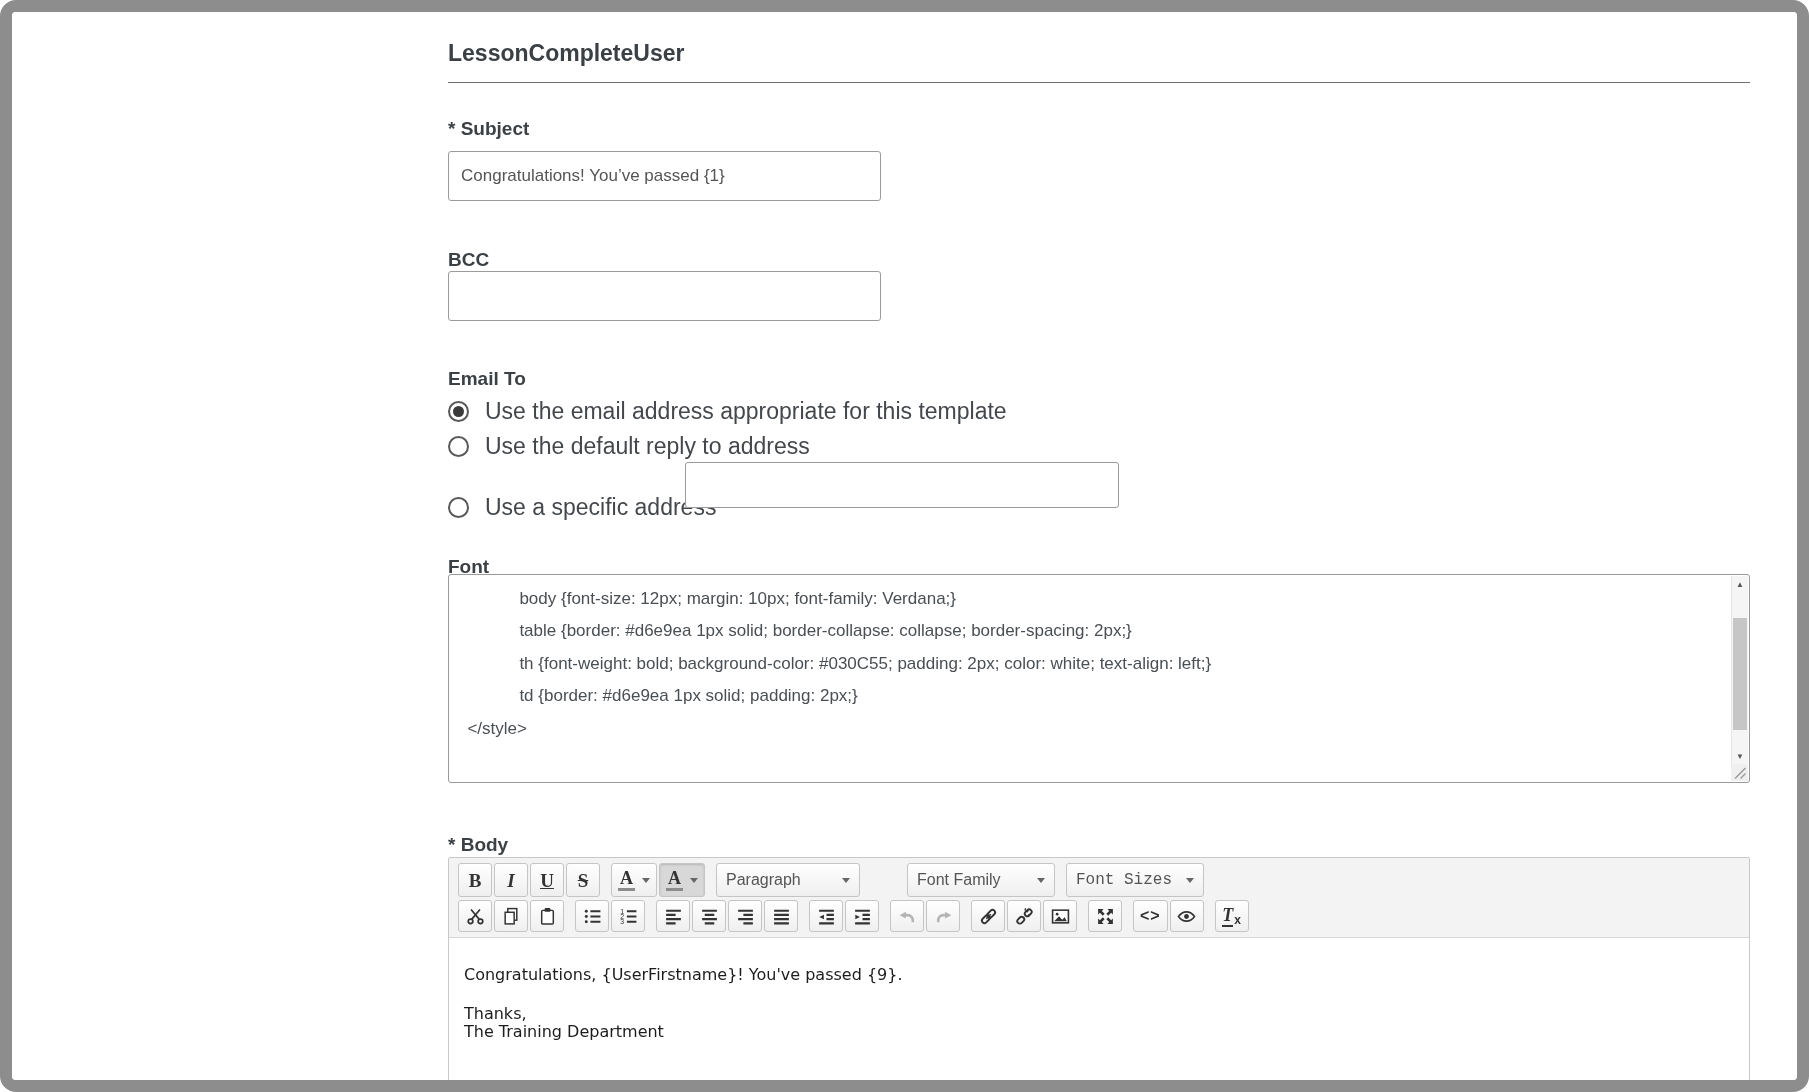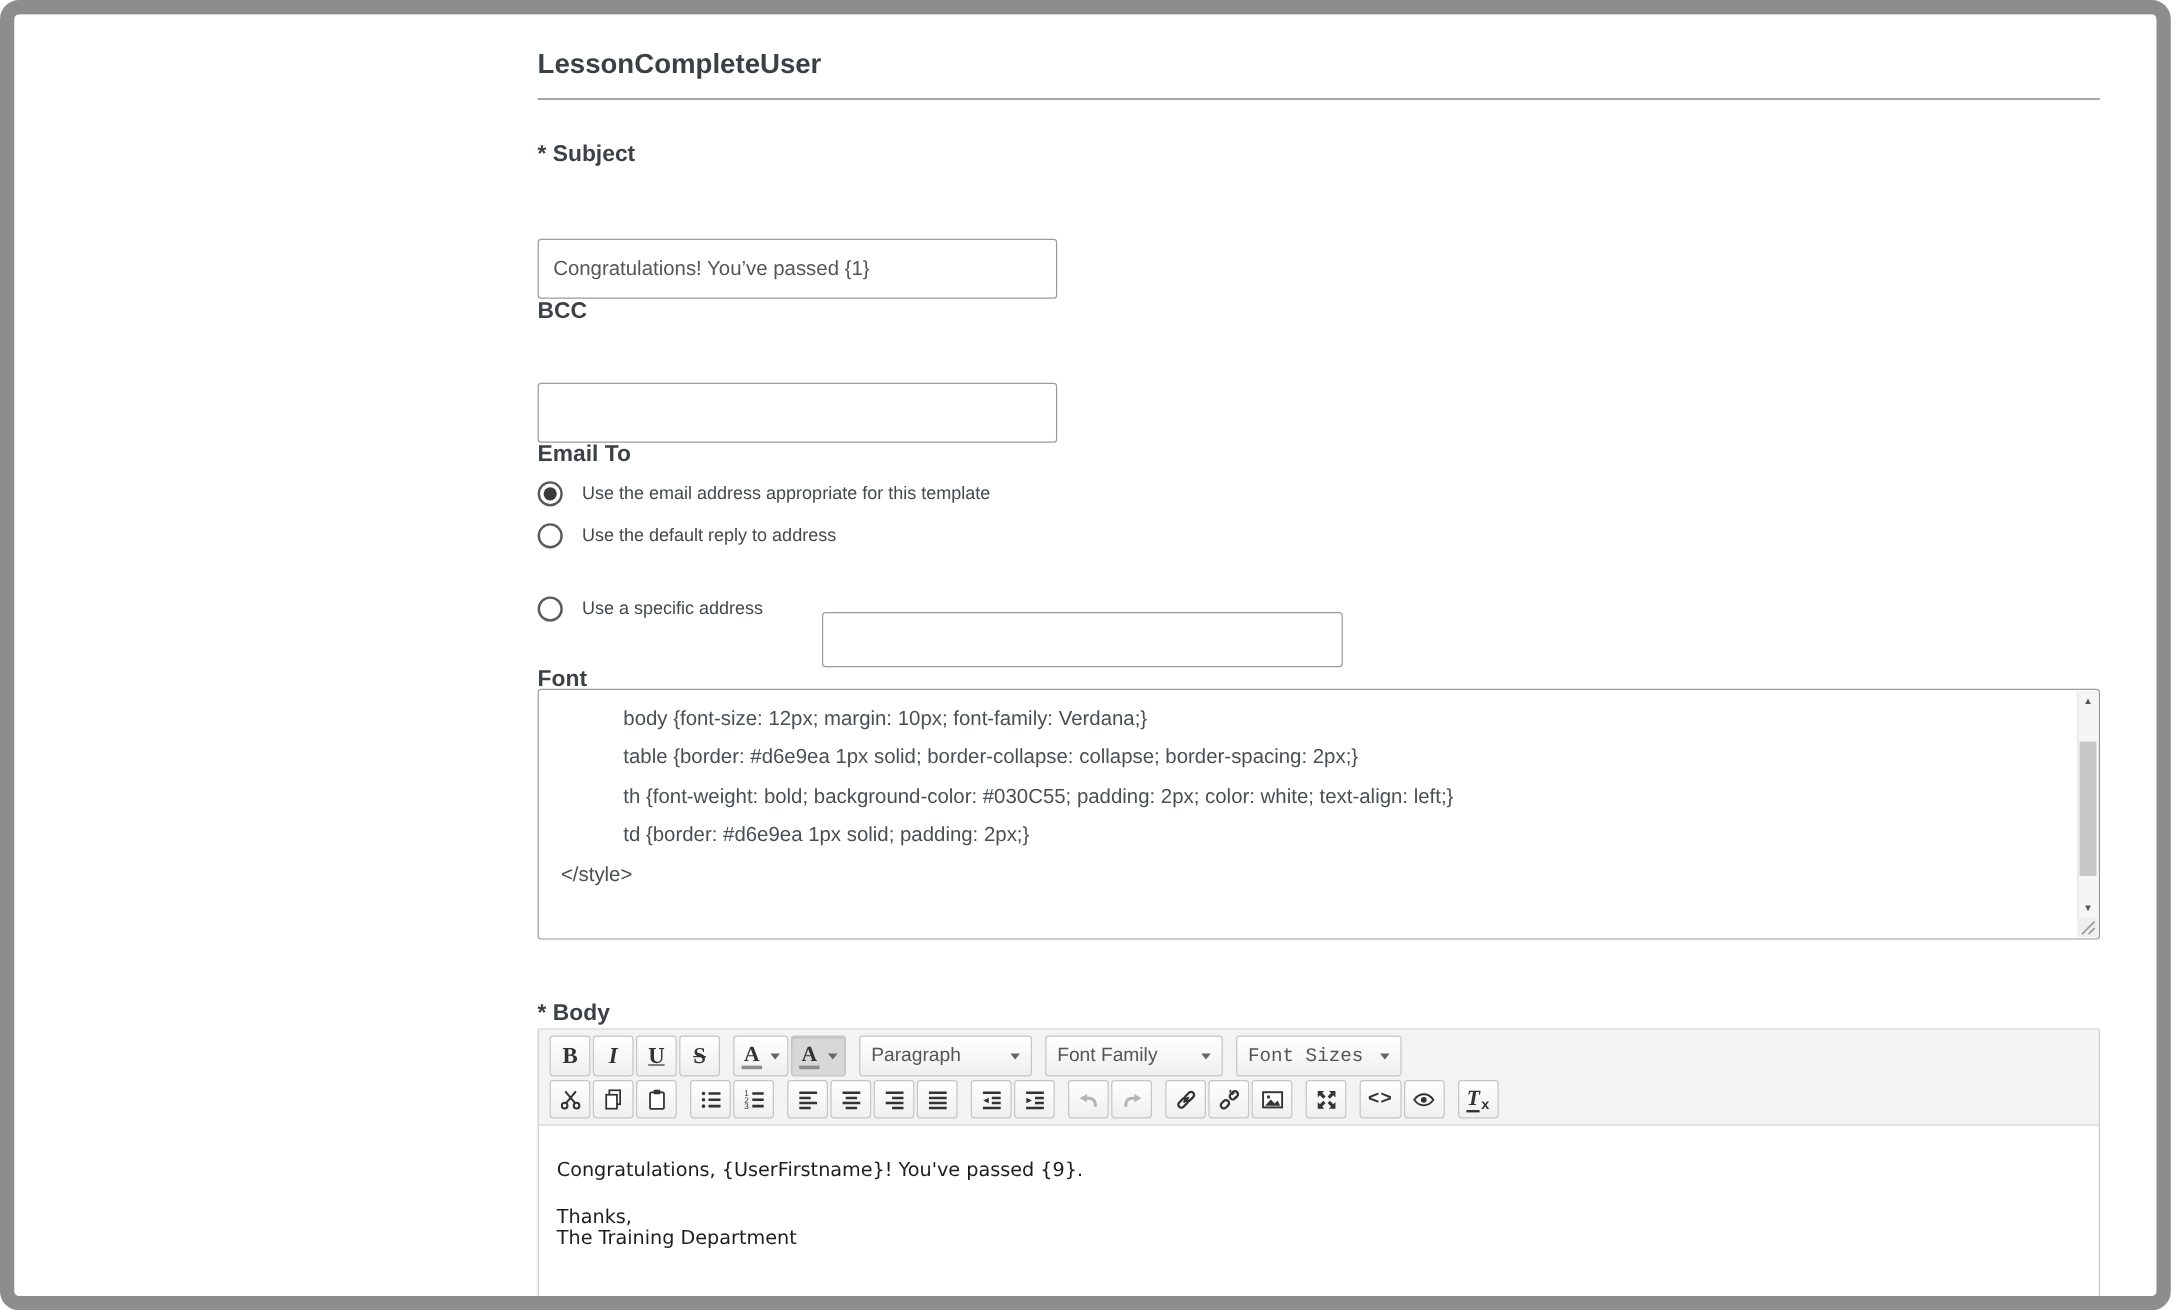--- a/index.html
+++ b/index.html
@@ -12,27 +12,27 @@
   .ph-bar { position:absolute; left:48px; height:20px; background:#e0e0e0; border-radius:2px; }
   .side-active { position:absolute; left:34px; top:650px; width:331px; height:64px; background:#f2f2f2; border-left:5px solid #2b9c8f; display:flex; align-items:center; padding-left:14px; cursor:pointer; }
   .side-active span { font-size:20px; font-weight:600; color:#3f4448; }
 
   
   .main { position:absolute; left:365px; top:0; right:0; bottom:0; }
   .abs { position:absolute; }
   .page-title { left:71px; top:28px; font-size:23px; font-weight:bold; color:#3b4045; }
   .title-rule { left:71px; top:70px; width:1302px; border-top:1px solid #6e6e6e; height:0; }
   .f-label { left:71px; font-size:19px; font-weight:bold; color:#3c4146; }
-  .ti { left:71px; width:433px; height:50px; border:1px solid #9b9b9b; border-radius:3px; font-family:inherit; font-size:17px; color:#555; padding:0 12px; background:#fff; outline:none;margin-top:48px; }
+  .ti { left:71px; width:433px; height:50px; border:1px solid #9b9b9b; border-radius:3px; font-family:inherit; font-size:17px; color:#555; padding:0 12px; background:#fff; outline:none; }
 
   
   .radio-row { left:71px; display:flex; align-items:center; height:22px; }
   .radio { width:21px; height:21px; border:2px solid #58595b; border-radius:50%; position:relative; flex:0 0 auto; cursor:pointer; background:#fff; }
   .radio.sel::after { content:""; position:absolute; left:3px; top:3px; width:11px; height:11px; border-radius:50%; background:#3a3a3a; }
-  .radio-label { margin-left:16px; font-size:15px; color:#44484c; }
+  .radio-label { margin-left:16px; font-size:23px; color:#44484c; }
   .ti-specific { left:308px; top:450px; width:434px; height:46px; }
 
   
   .head-box { left:71px; top:562px; width:1302px; height:209px; border:1px solid #9a9a9a; border-radius:3px; background:#fff; overflow:hidden; }
   .head-content { position:absolute; left:0; top:0; right:18px; bottom:0; overflow:hidden; padding:2px 0 0 9px; font-size:17px; line-height:32.5px; color:#4a4f54; white-space:pre; }
   .head-content .clip { margin-top:-27px; }
   .vscroll { position:absolute; top:1px; right:1px; width:17px; bottom:18px; background:#f5f5f5; border-left:1px solid #e4e4e4; }
   .sb-arrow { position:absolute; left:0; right:0; height:16px; display:flex; align-items:center; justify-content:center; font-size:8px; color:#555; cursor:pointer; }
   .sb-up { top:0; } .sb-down { bottom:0; }
   .sb-thumb { position:absolute; left:1px; right:1px; top:42px; height:112px; background:#c6c6c6; cursor:pointer; }
@@ -139,21 +139,21 @@
                   <span class="caret"></span>
                 </button>
               </span>
               <span class="tb-group">
                 <button class="tb-btn listbox" style="width: 144px;">
                   <span class="lb-label">Paragraph</span>
                   <span class="caret"></span>
                 </button>
               </span>
               <span class="tb-group">
-                <button class="tb-btn listbox" style="width: 148px;">
+                <button class="tb-btn listbox" style="width: 148px; margin-left: 36px;">
                   <span class="lb-label">Font Family</span>
                   <span class="caret"></span>
                 </button>
               </span>
               <span class="tb-group">
                 <button class="tb-btn listbox" style="width: 138px; font-family: Liberation Mono, monospace;">
                   <span class="lb-label">Font Sizes</span>
                   <span class="caret"></span>
                 </button>
               </span>

